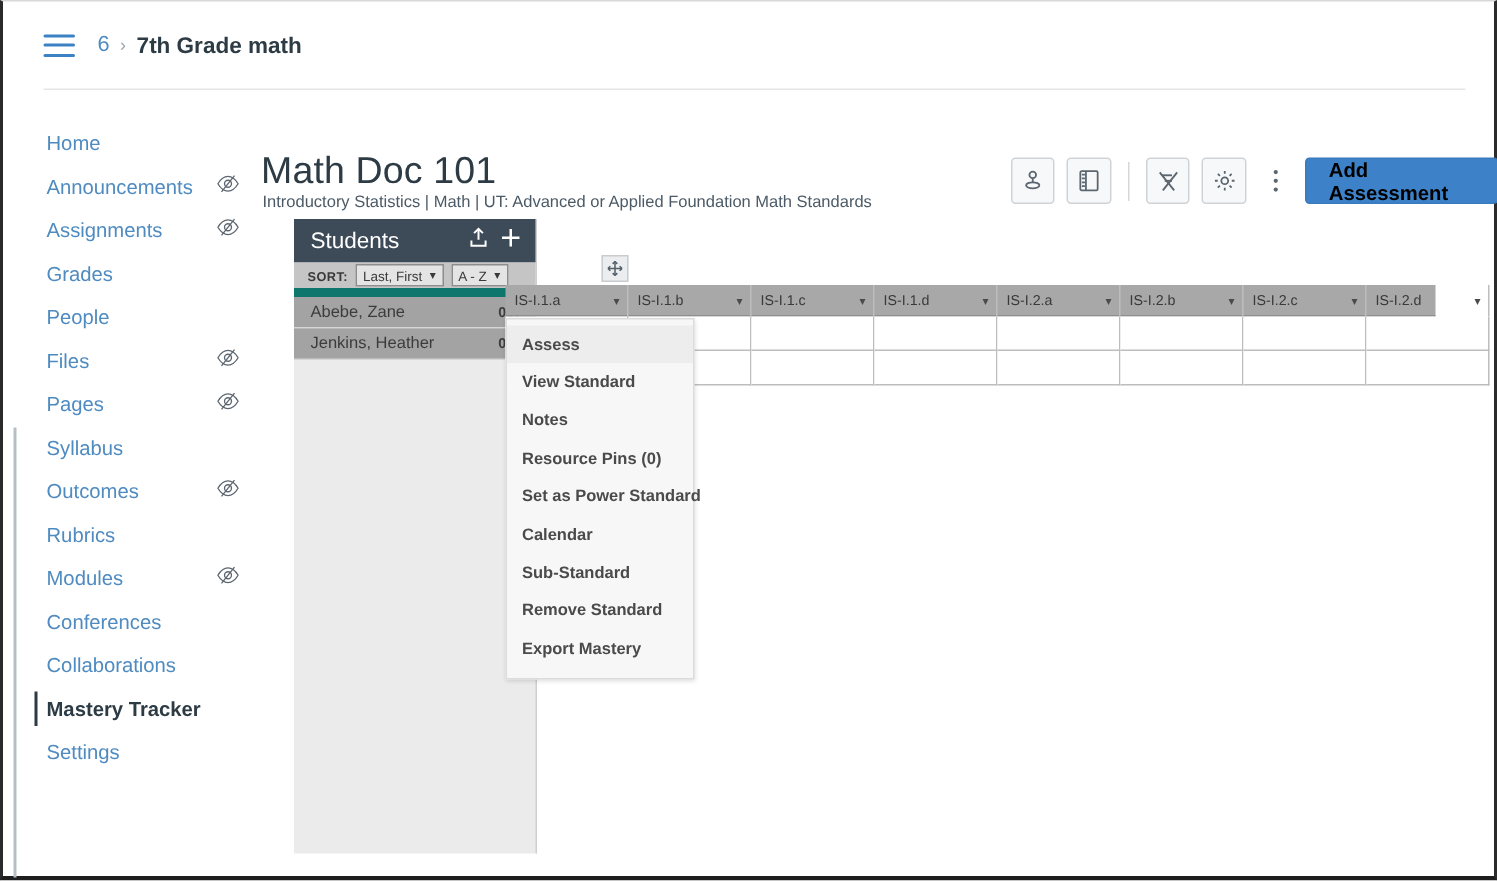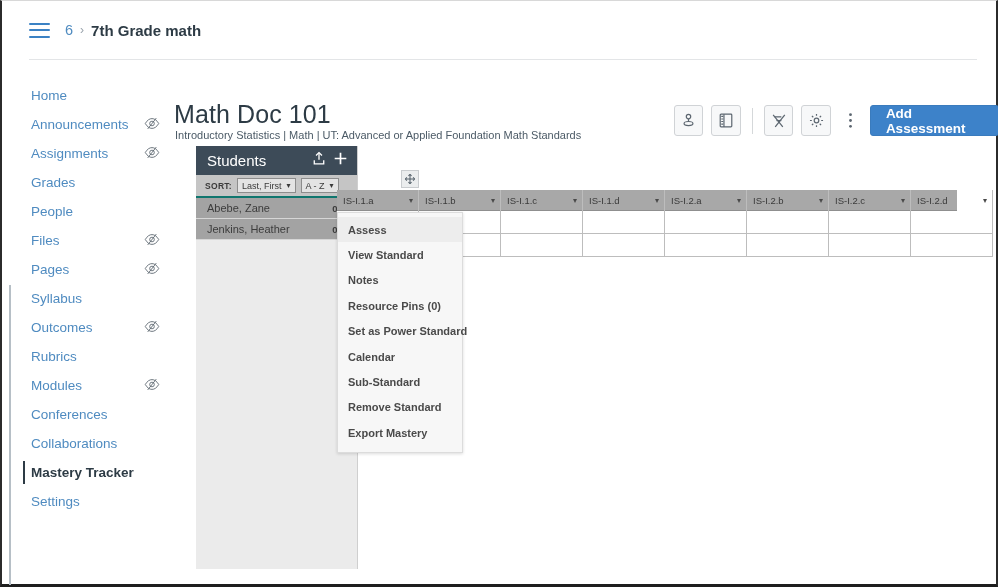--- a/index.html
+++ b/index.html
@@ -91,21 +91,21 @@
     border: 1px solid #d0d3d6; border-radius: 3px;
     background: #f7f8f9;
     display: flex; align-items: center; justify-content: center;
     cursor: pointer;
   }
   .tool-btn.flat { border: none; background: transparent; width: 26px; }
   .tool-sep { width: 1px; height: 26px; background: #d5d8da; margin: 0 3px; }
   #add-assessment {
     height: 31px; padding: 0 15px;
     background: #3d82c9; border: 1px solid #3a7bbd; border-radius: 3px;
-    color: #ffffff; font-size: 13.5px; font-weight: 600;
+    color: #000000; font-size: 13.5px; font-weight: 600;
     display: flex; align-items: center; cursor: pointer;
   }
 
   
   #drag-handle {
     position: absolute; left: 399px; top: 169px;
     width: 18px; height: 18px;
     border: 1px solid #c9cccf; background: #ebedee;
     display: flex; align-items: center; justify-content: center;
     cursor: move;
@@ -124,21 +124,21 @@
     display: flex; align-items: center; justify-content: space-between;
     padding: 0 9px 0 11px;
   }
   #students-head .title { color: #ffffff; font-size: 15px; }
   #students-head .acts { display: flex; align-items: center; gap: 7px; }
   .head-icon { cursor: pointer; }
   #sort-row {
     height: 23px; background: #c5c5c5;
     display: flex; align-items: center; gap: 5px;
     padding-left: 9px;
-    border-bottom: 2px solid #0f766e;
+    border-bottom: 6px solid #0f766e;
   }
   #sort-row .sort-label {
     font-size: 8.5px; font-weight: 700; color: #3a3a3a; letter-spacing: .3px;
   }
   .sort-select {
     height: 15px; background: #e4e4e4; border: 1px solid #8d8d8d;
     display: flex; align-items: center; gap: 5px;
     padding: 0 4px;
     font-size: 9px; color: #3a3a3a; cursor: pointer;
   }

